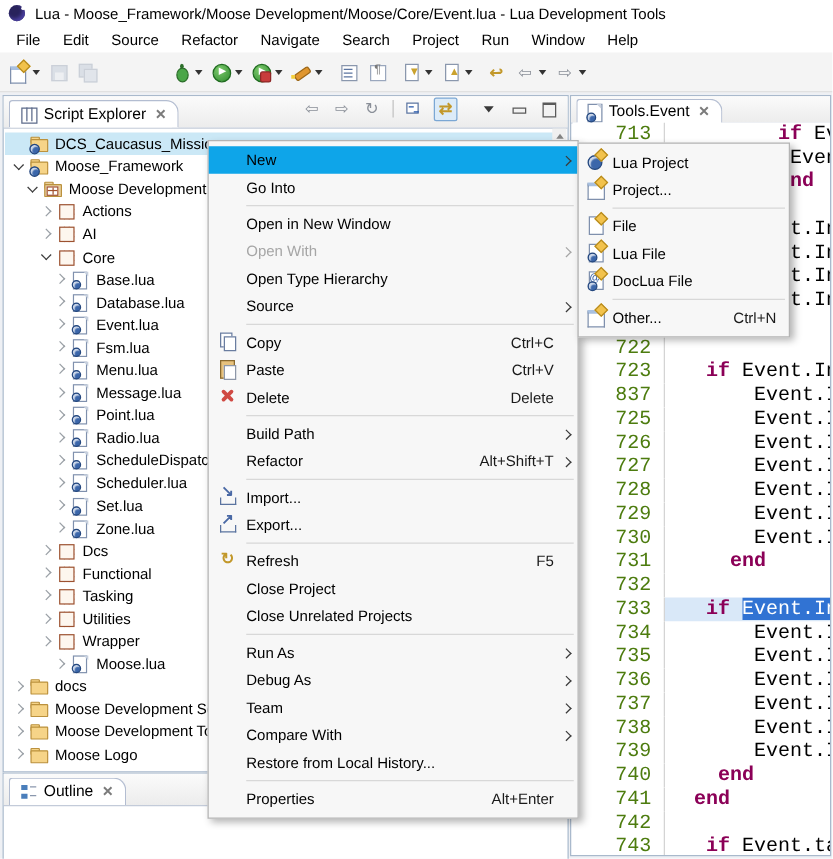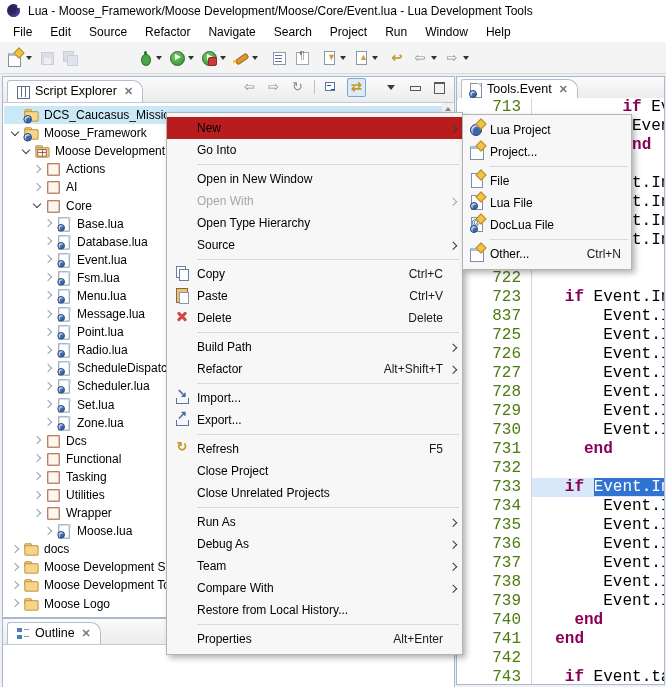--- a/index.html
+++ b/index.html
@@ -44,21 +44,21 @@
   .codeln{flex:1;white-space:pre;padding-left:4px;overflow:hidden;}
   .cur .codeln{background:#d9e8f8;}
   .kw{color:#8b0057;font-weight:bold;}
   .seltxt{background:#3173d3;color:#fff;}
   
   .menu{position:absolute;background:#f7f7f7;border:1px solid #b4b4b4;box-shadow:3px 3px 6px rgba(0,0,0,.3);padding:4px 0;z-index:40;}
   #ctxmenu{left:166px;top:112px;width:295px;}
   #submenu{left:462px;top:114px;width:168px;z-index:50;}
   .mi{height:22px;display:grid;grid-template-columns:30px 1fr auto 15px;align-items:center;font-size:12px;cursor:default;}
   #submenu .mi{grid-template-columns:27px 1fr auto 6px;}
-  .mi.hl{background:#b91c1c;}
+  .mi.hl{background:#0ea5e9;}
   .mi .lab{padding-right:6px;white-space:nowrap;}
   .mi .sc{color:#1a1a1a;padding-right:4px;white-space:nowrap;}
   .mi.dis .lab{color:#a6a6a6;}
   .mi .arr{position:relative;width:15px;height:15px;}
   .mi .arr.on::before{content:"";position:absolute;left:3px;top:5px;width:4.5px;height:4.5px;border-right:1.4px solid #3a3a3a;border-bottom:1.4px solid #3a3a3a;transform:rotate(-45deg);}
   .mi.dis .arr.on::before{border-color:#a6a6a6;}
   .msep{height:1px;background:#d8d8d8;margin:3px 3px 3px 30px;}
   #submenu .msep{margin-left:27px;}
   .micon{justify-self:center;}
   

